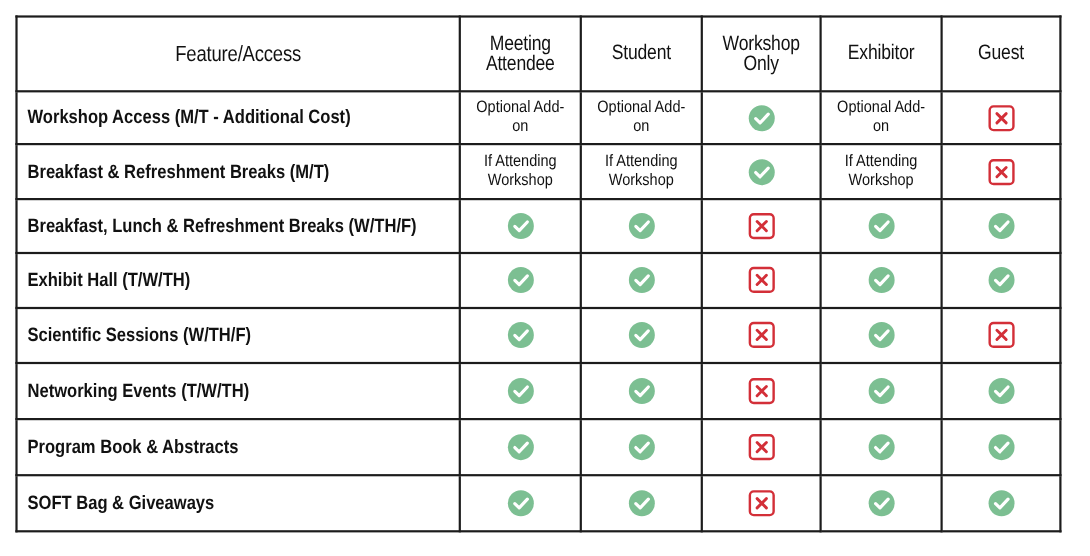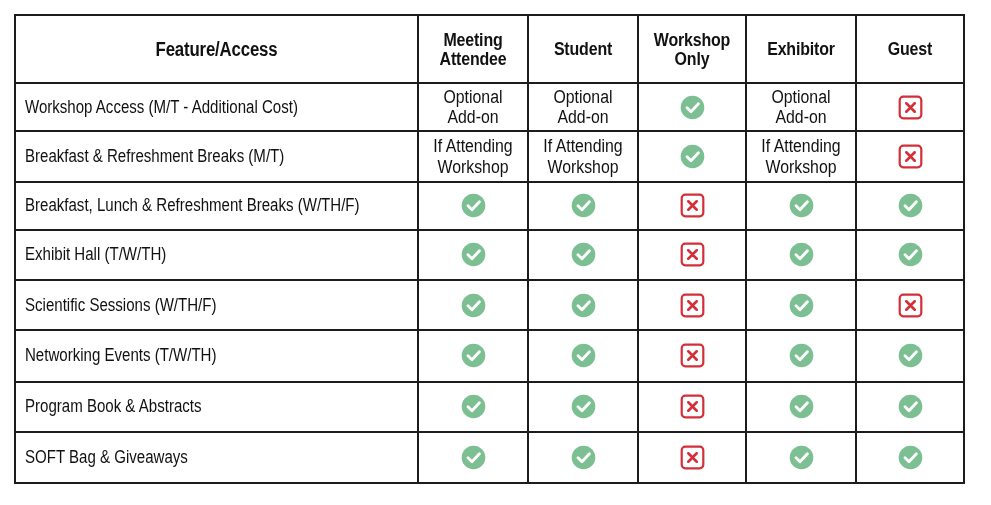--- a/index.html
+++ b/index.html
@@ -39,52 +39,52 @@
   
   col.c-feature { width: 403px; }
   col.c-meeting { width: 110px; }
   col.c-student { width: 110px; }
   col.c-workshop { width: 108px; }
   col.c-exhibitor { width: 110px; }
   col.c-guest { width: 108px; }
 
   thead th {
     background: #7FC496;
-    font-weight: bold;
+    font-weight: normal;
     font-size: 19px;
     line-height: 1.02;
     letter-spacing: -0.2px;
     font-stretch: condensed;
     transform: none;
     padding: 4px 2px;
   }
   thead th .hdr-txt {
     display: block;
     transform: scaleX(0.84);
     transform-origin: center;
     white-space: pre-line;
   }
   thead th.feature-head .hdr-txt {
     font-size: 20px;
   }
   tbody td.feature-cell {
     text-align: left;
     padding-left: 9px;
     font-size: 17.5px;
-    font-weight: normal;
+    font-weight: bold;
     line-height: 1.1;
   }
   tbody td.feature-cell .feat-txt {
     display: inline-block;
     transform: scaleX(0.86);
     transform-origin: left center;
     white-space: nowrap;
   }
   tbody td.text-cell {
-    font-size: 18px;
+    font-size: 15px;
     line-height: 1.12;
     padding: 2px 3px;
     border-radius: 22px;
   }
   tbody td.text-cell .cell-txt {
     display: block;
     transform: scaleX(0.88);
     transform-origin: center;
     white-space: pre-line;
   }

